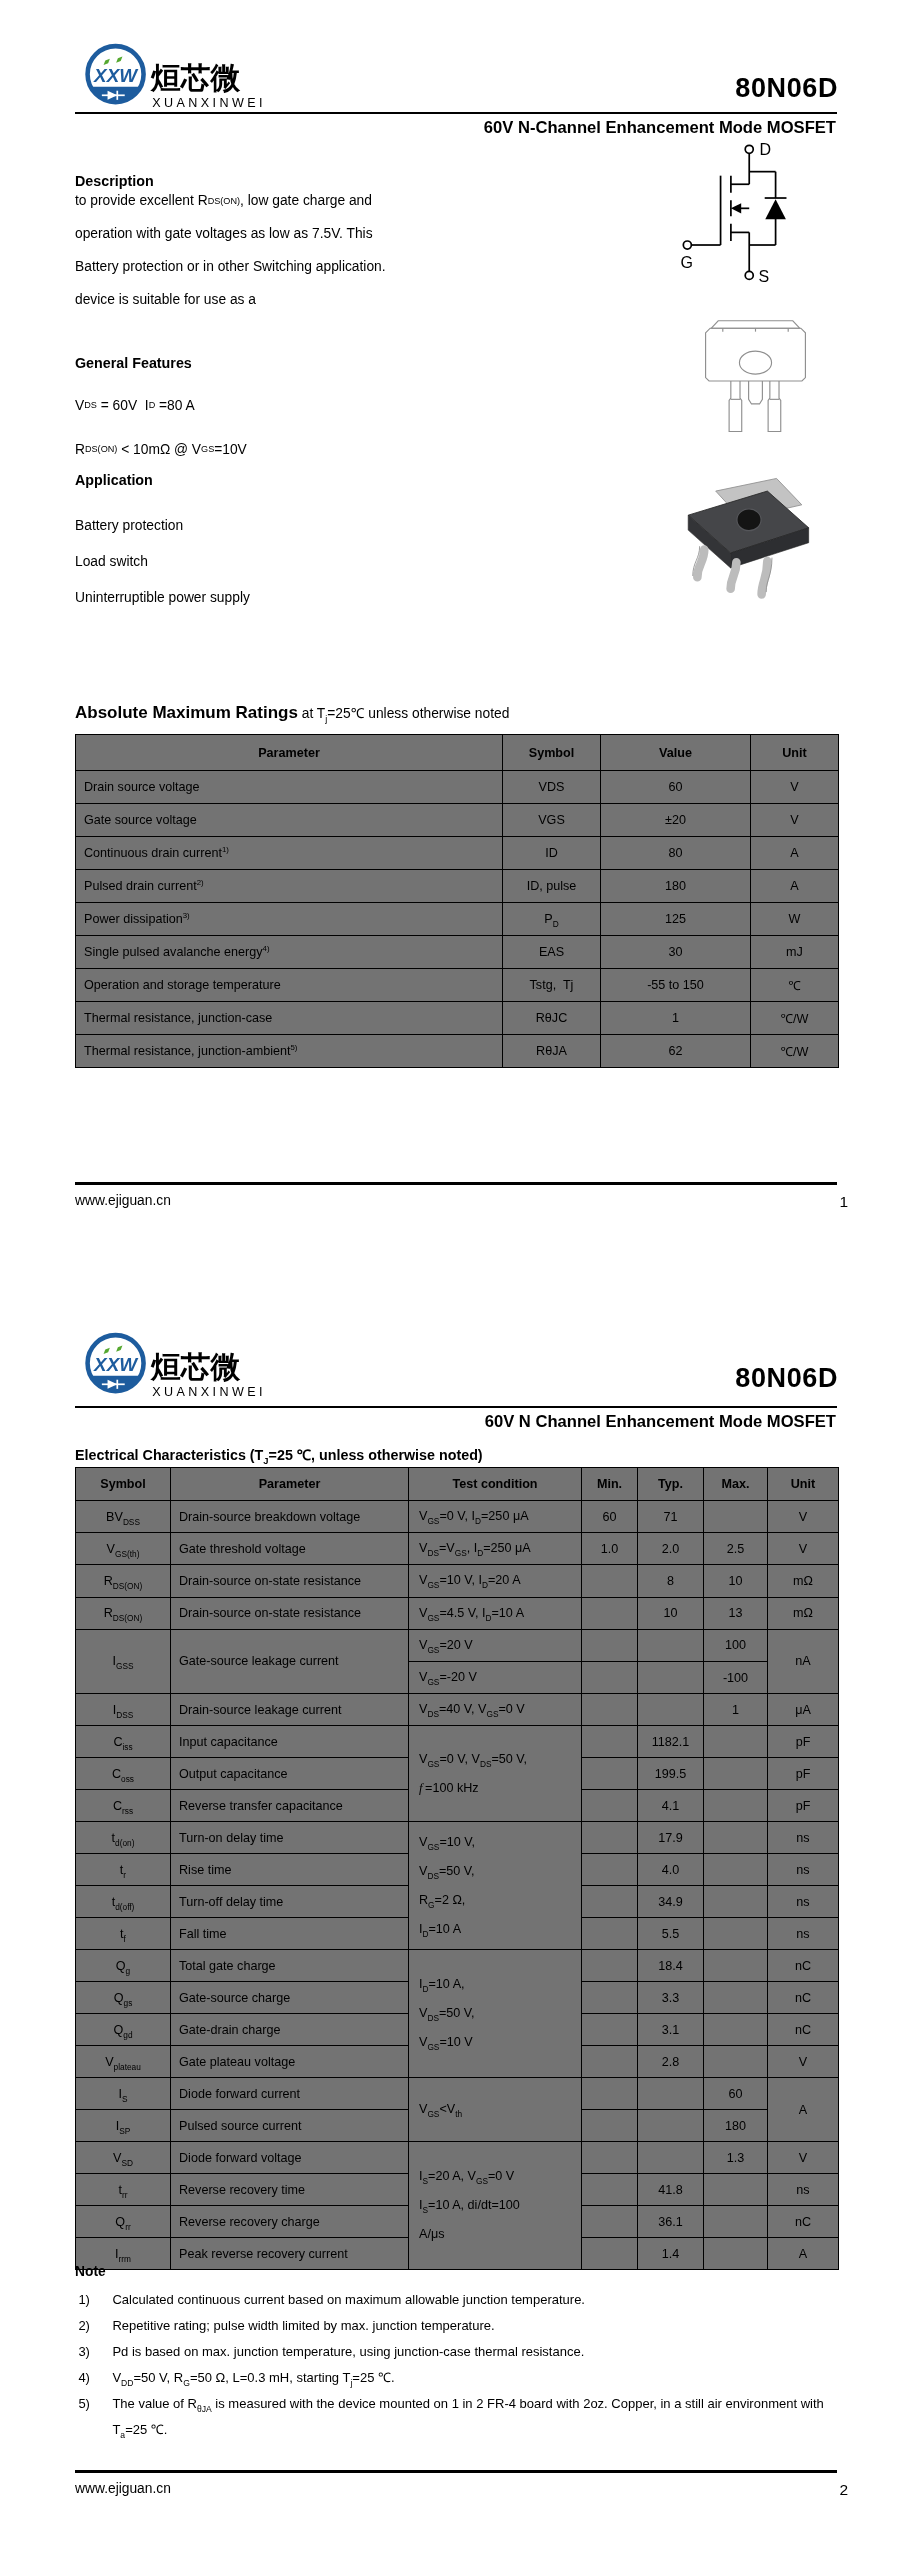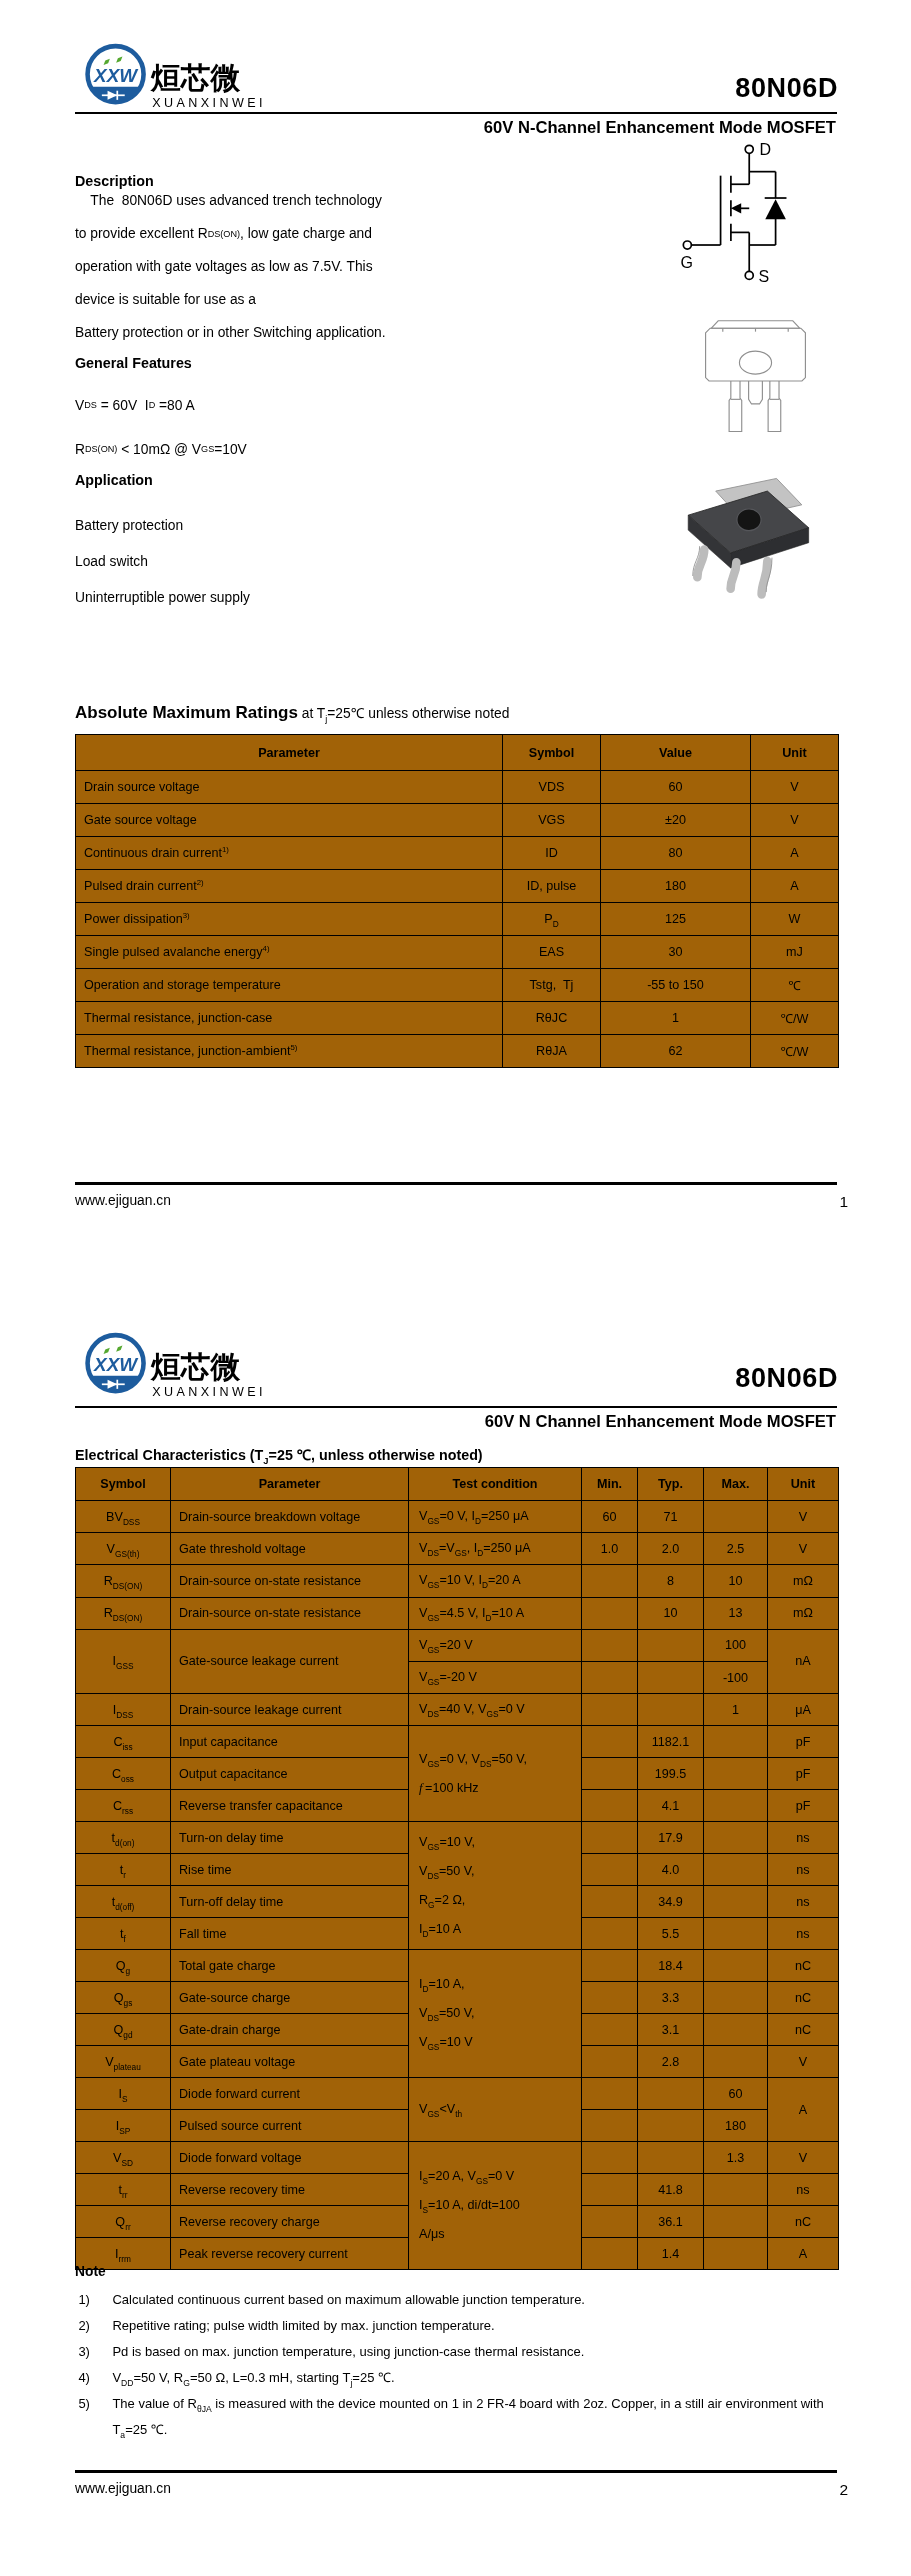--- a/index.html
+++ b/index.html
@@ -16,21 +16,21 @@
   .rule{background:#000;}
   .subtitle{font-size:16.6px;font-weight:bold;text-align:right;}
   .sec-heading{font-size:14.3px;font-weight:bold;}
   .desc-line{font-size:13.8px;height:33px;display:flex;align-items:center;white-space:pre-wrap;}
   .gf-line{font-size:13.8px;height:44px;display:flex;align-items:center;white-space:pre-wrap;}
   .app-line{font-size:13.8px;height:36px;display:flex;align-items:center;}
 
   .amr-title-main{font-size:17px;font-weight:bold;}
   .amr-title-suffix{font-size:13.8px;font-weight:normal;}
 
-  table.ds{border-collapse:collapse;table-layout:fixed;width:762px;border:1.7px solid #000;background:#a16207;}
+  table.ds{border-collapse:collapse;table-layout:fixed;width:762px;border:1.7px solid #000;background:#737373;}
   table.ds th, table.ds td{
     border-left:1.1px solid #000;border-right:1.1px solid #000;
     border-top:1.7px solid #000;border-bottom:1.7px solid #000;
     font-size:12.6px;text-align:center;vertical-align:middle;padding:1.1px 3.4px;overflow:hidden;
   }
   table.ds th{font-weight:bold;}
   table.ds td.left{text-align:left;padding-left:8px;}
   table.ds td.tc{text-align:left;padding-left:10px;white-space:pre-line;line-height:29px;}
   #amr-table tr{height:33px;}
   #amr-table thead tr{height:36px;}
@@ -64,25 +64,24 @@
     <text x="116" y="82" font-size="52" font-weight="bold" fill="#000">烜芯微</text>
     <text x="118" y="116" font-size="22" letter-spacing="6" fill="#000">XUANXINWEI</text>
   </svg>
 
   <div class="abs part-number" style="left:459px;top:73px;width:379px;">80N06D</div>
   <div class="abs rule" style="left:75px;top:112px;width:762px;height:2.3px;"></div>
   <div class="abs subtitle" style="left:321px;top:118px;width:515px;">60V N-Channel Enhancement Mode MOSFET</div>
 
   <div class="abs sec-heading" style="left:75px;top:153px;margin-top:20px;">Description</div>
   <div class="abs" style="left:75px;top:184px;width:459px;">
-      <div class="desc-line">&nbsp;&nbsp;&nbsp;&nbsp;The  80N06D uses advanced trench technology</div>
       <div class="desc-line">to provide excellent R<sub>DS(ON)</sub>, low gate charge and</div>
       <div class="desc-line">operation with gate voltages as low as 7.5V. This</div>
+      <div class="desc-line">Battery protection or in other Switching application.</div>
       <div class="desc-line">device is suitable for use as a</div>
-      <div class="desc-line">Battery protection or in other Switching application.</div>
     </div>
 
   <div class="abs sec-heading" style="left:75px;top:355px;">General Features</div>
   <div class="abs" style="left:75px;top:383px;width:459px;">
       <div class="gf-line">V<sub>DS</sub> = 60V&nbsp; I<sub>D</sub> =80 A</div>
       <div class="gf-line">R<sub>DS(ON)</sub> &lt; 10mΩ @ V<sub>GS</sub>=10V</div>
     </div>
 
   <div class="abs sec-heading" style="left:75px;top:472px;">Application</div>
   <div class="abs" style="left:75px;top:507px;width:459px;">

